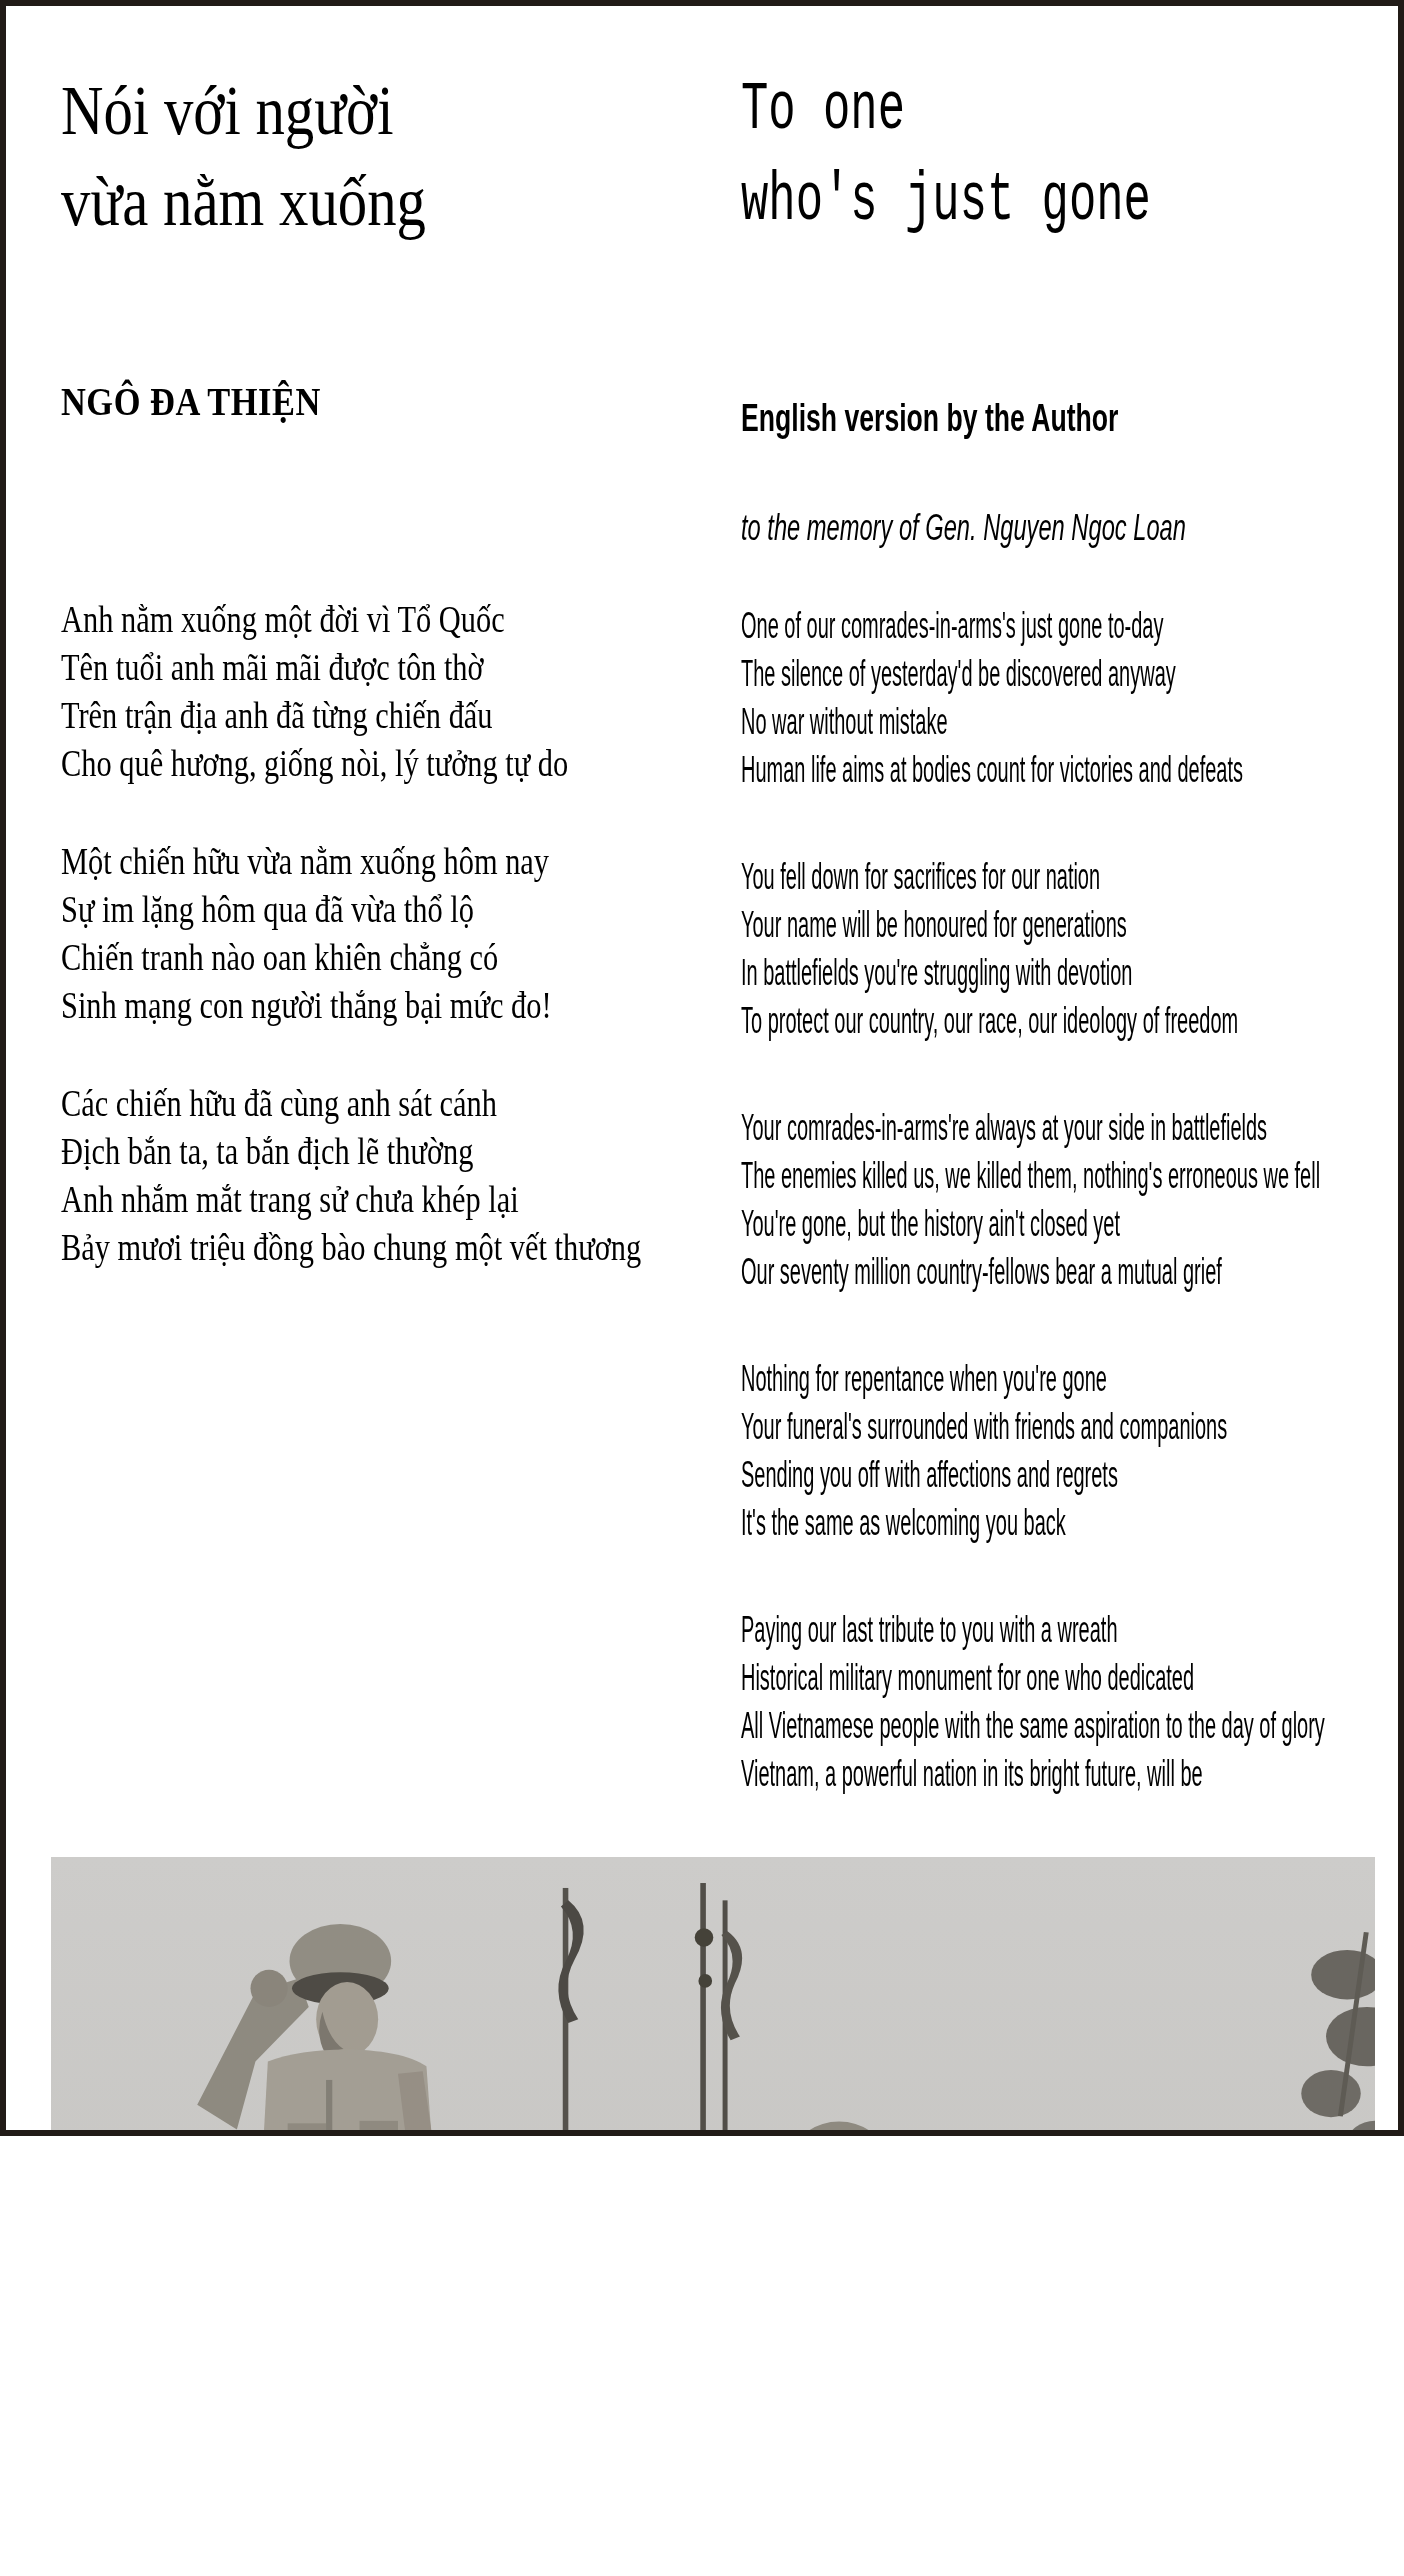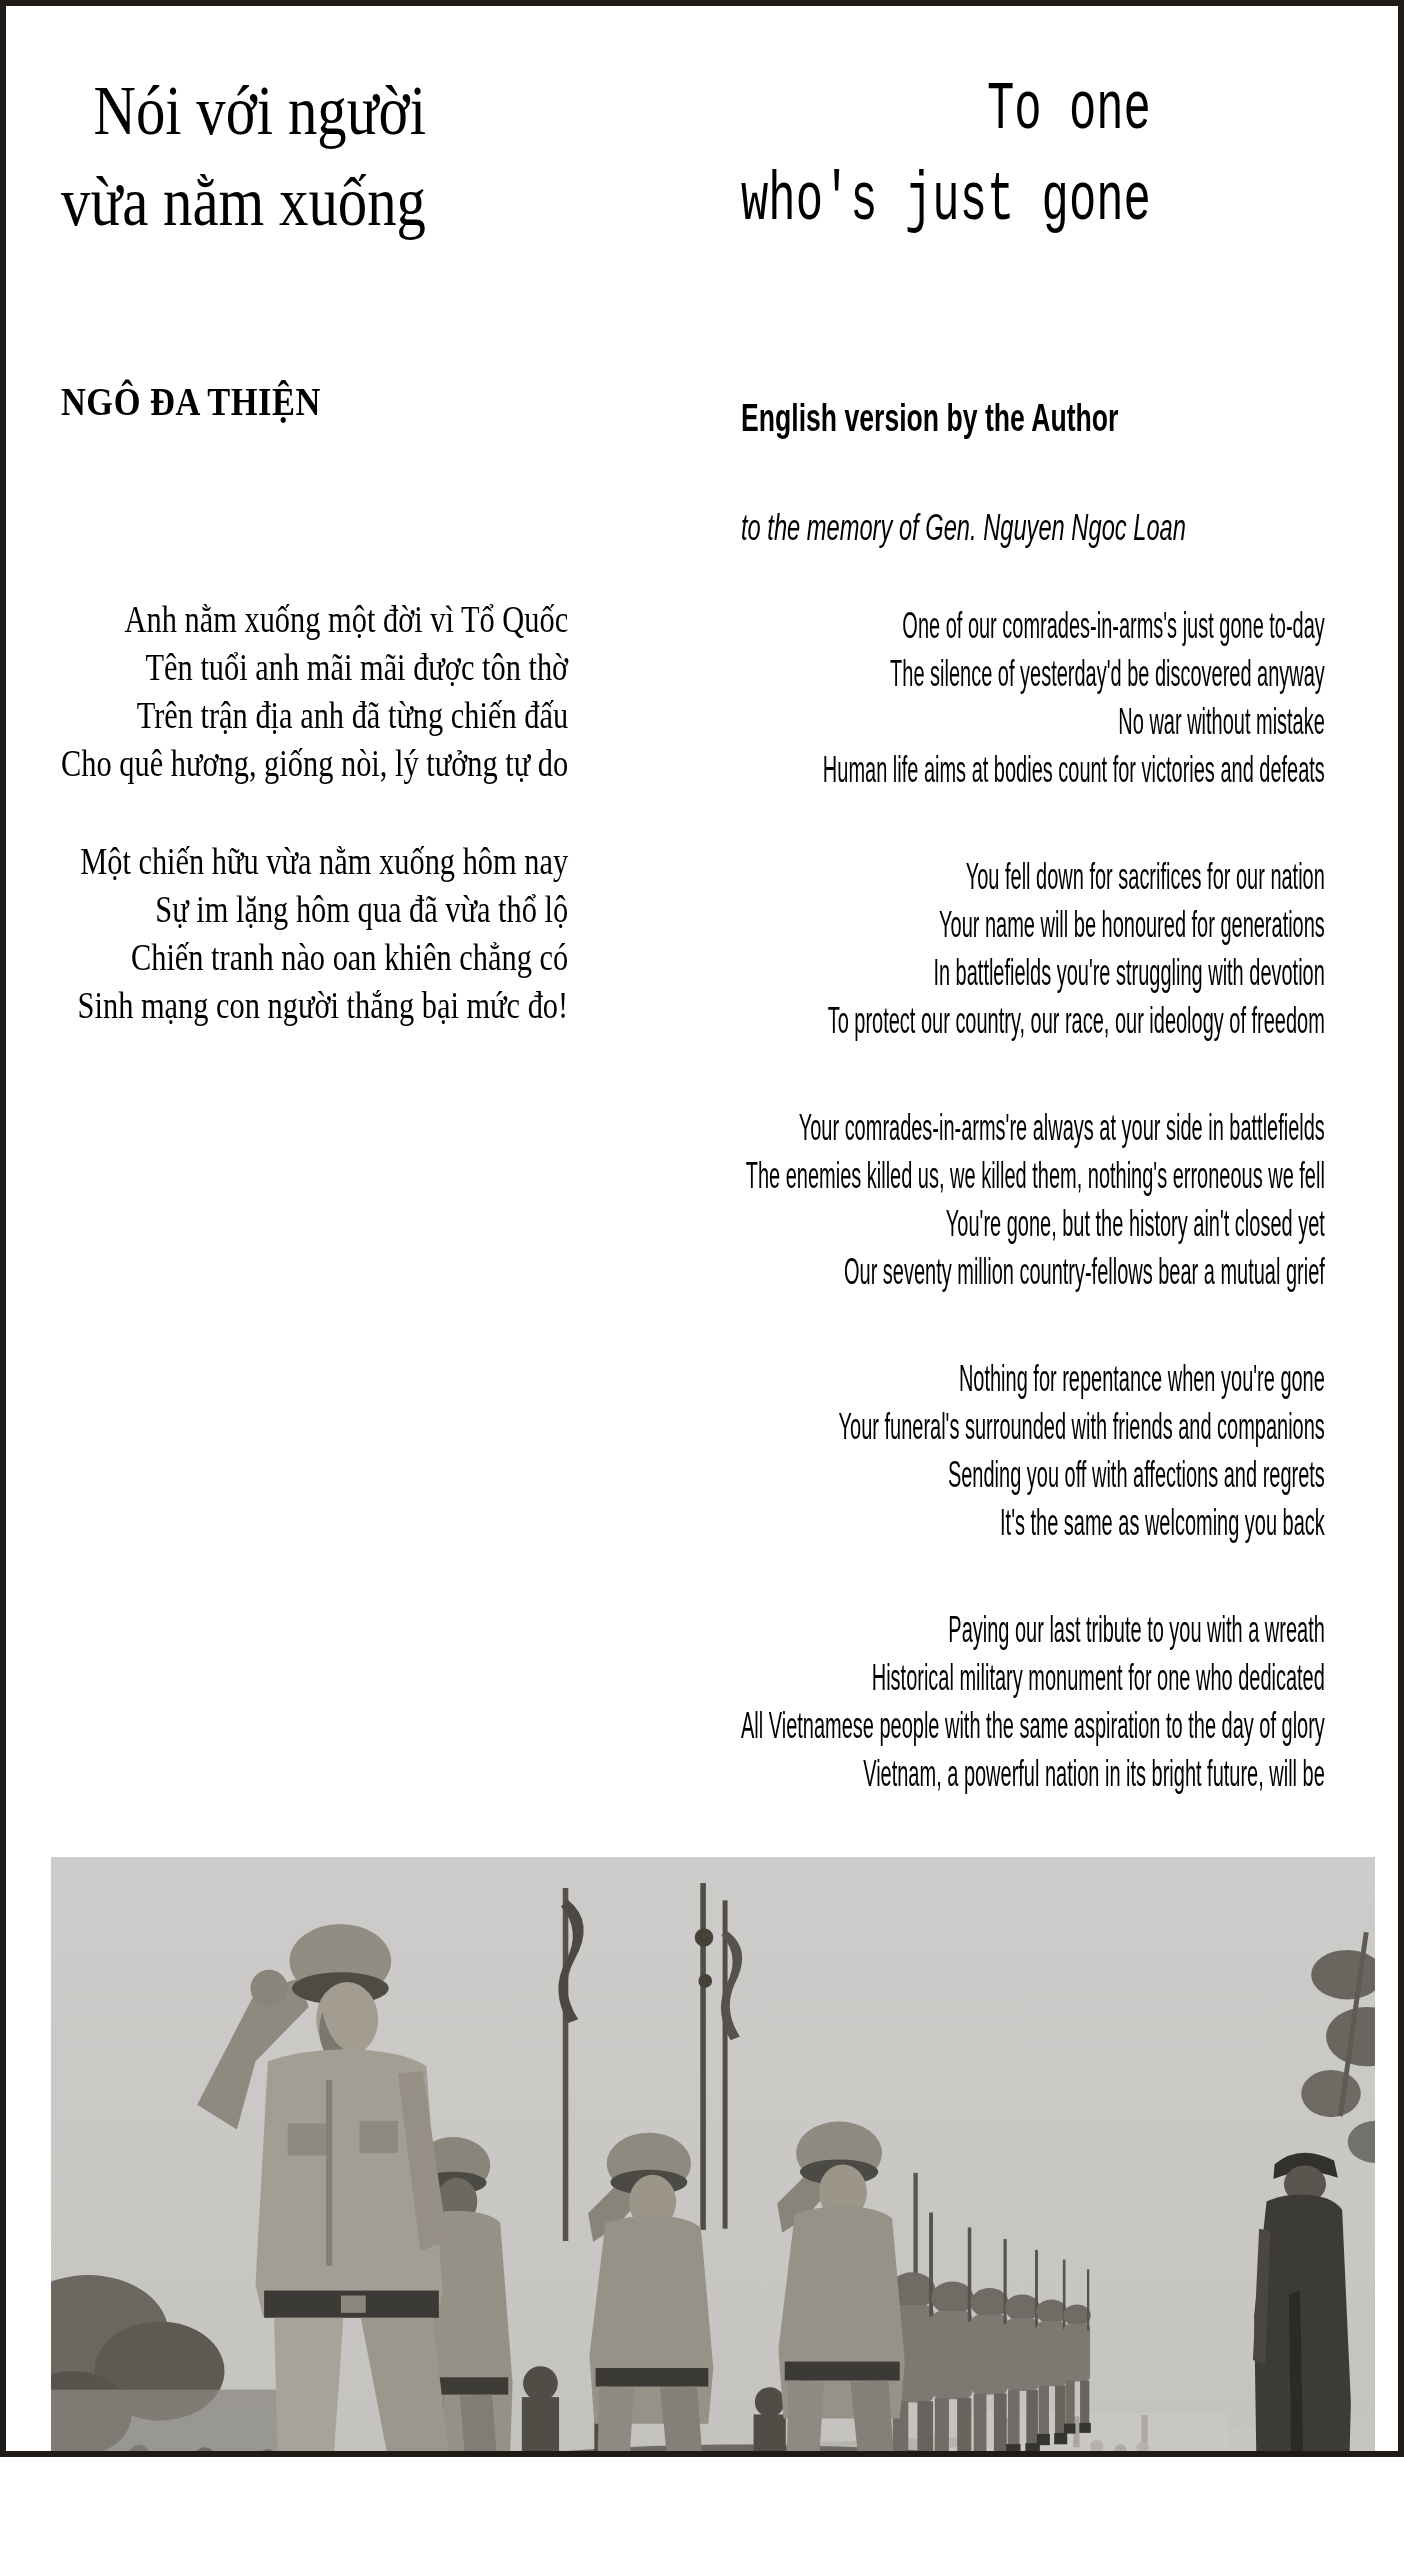--- a/index.html
+++ b/index.html
@@ -1,19 +1,19 @@
 <!DOCTYPE html>
 <html style="font-size:10px"><head>
 <meta charset="utf-8">
 <style>
   html,body{margin:0;padding:0;background:#ffffff;}
   .page{
-    position:relative;width:1404px;height:2457px;background:#ffffff;
+    position:relative;width:1404px;height:2136px;background:#ffffff;
     border:6.2px solid #211b17;box-sizing:border-box;overflow:hidden;
-    font-family:"Liberation Serif",serif;color:#000;text-align:right;
+    font-family:"Liberation Serif",serif;color:#000;
   }
   .col{position:absolute;top:0;bottom:0;}
   .col-left{left:55px;width:663px;}
   .col-right{left:735px;width:663px;}
 
   .title{position:absolute;top:59px;left:0;font-size:70px;line-height:91px;}
   .title .tl{display:block;white-space:nowrap;transform:scaleX(.84);transform-origin:0 0;}
   .col-right .title{font-family:Liberation Mono, monospace;font-size:69px;}
   .col-right .title .tl{transform:scaleX(.66);}
 
@@ -66,20 +66,26 @@
         <div class="line">Anh nằm xuống một đời vì Tổ Quốc</div>
         <div class="line">Tên tuổi anh mãi mãi được tôn thờ</div>
         <div class="line">Trên trận địa anh đã từng chiến đấu</div>
         <div class="line">Cho quê hương, giống nòi, lý tưởng tự do</div>
       </div>
       <div class="stanza">
         <div class="line">Một chiến hữu vừa nằm xuống hôm nay</div>
         <div class="line">Sự im lặng hôm qua đã vừa thổ lộ</div>
         <div class="line">Chiến tranh nào oan khiên chẳng có</div>
         <div class="line">Sinh mạng con người thắng bại mức đo!</div>
+      </div>
+      <div class="stanza">
+        <div class="line">Các chiến hữu đã cùng anh sát cánh</div>
+        <div class="line">Địch bắn ta, ta bắn địch lẽ thường</div>
+        <div class="line">Anh nhắm mắt trang sử chưa khép lại</div>
+        <div class="line">Bảy mươi triệu đồng bào chung một vết thương</div>
       </div>
     </div>
   </div>
 
   <div class="col col-right">
     <h1 class="title" style="margin:0;font-weight:normal;">
       <span class="tl">To one</span>
       <span class="tl">who's just gone</span>
     </h1>
     <div class="byline">English version by the Author</div>

